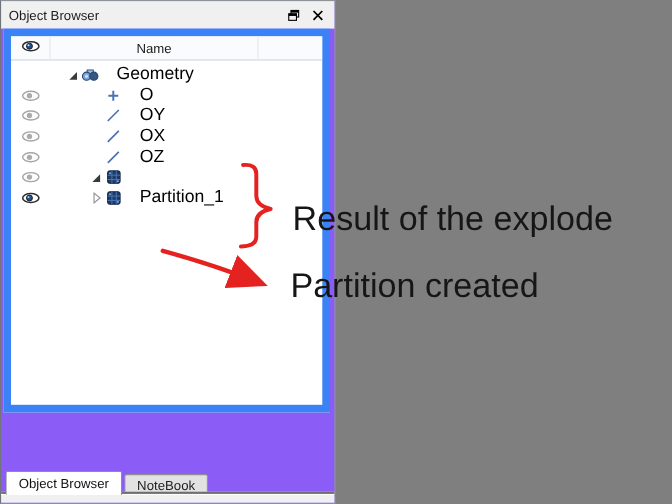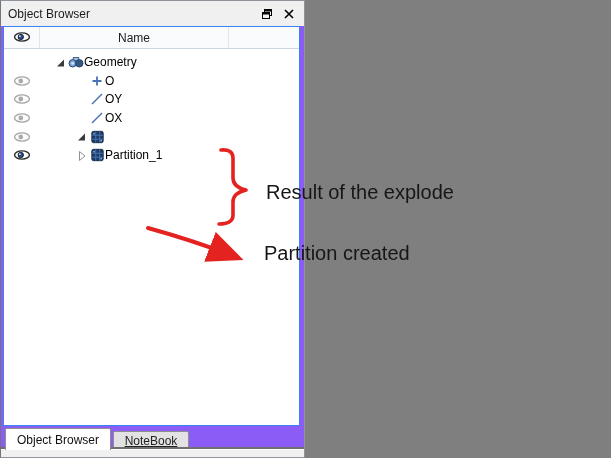--- a/index.html
+++ b/index.html
@@ -10,52 +10,52 @@
   
   .panel{position:absolute;left:0;top:0;width:305px;height:458px;
          background:#8b5cf6;border:1px solid #8f949b;border-left-color:#70757c;
          box-sizing:border-box;}
   .titlebar{position:absolute;left:0;top:0;right:0;height:25px;
             display:flex;align-items:center;background:#f0f0f0;}
   .titlebar .title{font-size:12px;color:#1c1c1c;padding-left:7px;flex:1;}
   .tb-btns{display:flex;align-items:center;gap:8px;padding-right:8px;}
   .tb-btn{width:14px;height:14px;display:flex;align-items:center;justify-content:center;cursor:default;}
 
-  .content{position:absolute;left:2px;top:25px;width:297px;height:400px;
-           background:#ffffff;border:1px solid #3b82f6;box-sizing:border-box;overflow:hidden;}
+  .content{position:absolute;left:2px;top:25px;width:297px;height:349px;
+           background:#ffffff;border:7px solid #3b82f6;box-sizing:border-box;overflow:hidden;}
 
   
   .header-row{display:flex;height:21px;background:#fafbfd;border-bottom:1px solid #ccd6e0;}
   .col-eye{width:36px;display:flex;align-items:center;justify-content:center;
            border-right:1px solid #e2e7ee;box-sizing:border-box;}
   .col-name{width:189px;display:flex;align-items:center;justify-content:center;
             font-size:12px;color:#1a1a1a;border-right:1px solid #e2e7ee;box-sizing:border-box;}
   .col-extra{flex:1;}
 
   
   .tree{padding-top:4px;}
   .row{display:flex;align-items:center;height:18.6px;}
   .cell-eye{width:36px;display:flex;align-items:center;justify-content:center;flex:none;}
   .indent{flex:none;height:1px;}
   .exp{width:13px;height:13px;flex:none;display:flex;align-items:center;justify-content:center;}
   .obj-icon{width:16px;height:14px;flex:none;display:flex;align-items:center;justify-content:center;margin-left:1px;}
-  .row .label{font-size:12px;color:#000;margin-left:0;white-space:nowrap;}
+  .row .label{font-size:16px;color:#000;margin-left:16px;white-space:nowrap;}
 
   
   .tabbar{position:absolute;left:2px;top:427px;right:4px;height:22px;display:flex;align-items:flex-end;}
   .tab{box-sizing:border-box;font-size:12px;color:#111;display:flex;align-items:center;justify-content:center;
        border:1px solid #8f8f8f;border-bottom:none;border-radius:2px 2px 0 0;cursor:default;}
   .tab.active{height:22px;width:106px;background:#ffffff;margin-left:2px;z-index:2;}
-  .tab.inactive{height:19px;width:76px;background:#e2e2e2;margin-left:2px;color:#222;text-decoration:underline;}
+  .tab.inactive{height:19px;width:76px;background:#e2e2e2;margin-left:2px;color:#222;}
   .bottom-strip{position:absolute;left:0;bottom:0;right:0;height:8px;background:#f0f0f0;
                 border-top:2px solid #6f6f6f;box-shadow:inset 0 1px 0 #ffffff;}
 
   
   .overlay{position:absolute;left:0;top:0;width:611px;height:458px;pointer-events:none;}
-  .ann{position:absolute;font-size:20px;color:#161616;white-space:nowrap;
+  .ann{position:absolute;font-size:31px;color:#161616;white-space:nowrap;
        font-family:"Liberation Sans",sans-serif;letter-spacing:0px;}
   .ann1{left:266px;top:181px;}
   .ann2{left:264px;top:242px;}
 </style>
 </head>
 <body>
 
 <div class="stage">
 
   <div class="panel">
@@ -159,20 +159,36 @@
             <span class="label">OX</span>
           </div>
           <div class="row">
             <span class="cell-eye">
               <svg width="18" height="12" viewBox="0 0 18 12">
                 <ellipse cx="9" cy="6" rx="7.4" ry="4.1" fill="#fdfdfd" stroke="#a6a6a6" stroke-width="1.3"></ellipse>
                 <circle cx="7.8" cy="6" r="2.4" fill="#ababab"></circle>
               </svg>
             </span>
             <span class="indent" style="width:35px"></span>
+            <span class="exp"></span>
+            <span class="obj-icon">
+              <svg width="16" height="14" viewBox="0 0 16 14">
+                <path d="M3 12 L13 2" stroke="#4a72b5" stroke-width="1.5"></path>
+              </svg>
+            </span>
+            <span class="label">OZ</span>
+          </div>
+          <div class="row">
+            <span class="cell-eye">
+              <svg width="18" height="12" viewBox="0 0 18 12">
+                <ellipse cx="9" cy="6" rx="7.4" ry="4.1" fill="#fdfdfd" stroke="#a6a6a6" stroke-width="1.3"></ellipse>
+                <circle cx="7.8" cy="6" r="2.4" fill="#ababab"></circle>
+              </svg>
+            </span>
+            <span class="indent" style="width:35px"></span>
             <span class="exp">
               <svg width="13" height="13" viewBox="0 0 13 13">
                 <polygon points="10,3.5 10,10.5 3,10.5" fill="#3a3a3a"></polygon>
               </svg>
             </span>
             <span class="obj-icon">
               <svg width="15" height="14" viewBox="0 0 16 16">
                 <rect x="1.5" y="1.5" width="13" height="13" rx="2" fill="#1e3a66" stroke="#101f38"></rect>
                 <path d="M1.5 6 H14.5 M1.5 10.5 H14.5 M6 1.5 V14.5 M10.5 1.5 V14.5" stroke="#4a79b8" stroke-width="1"></path>
                 <circle cx="4" cy="4" r="1" fill="#86b0e0"></circle>

